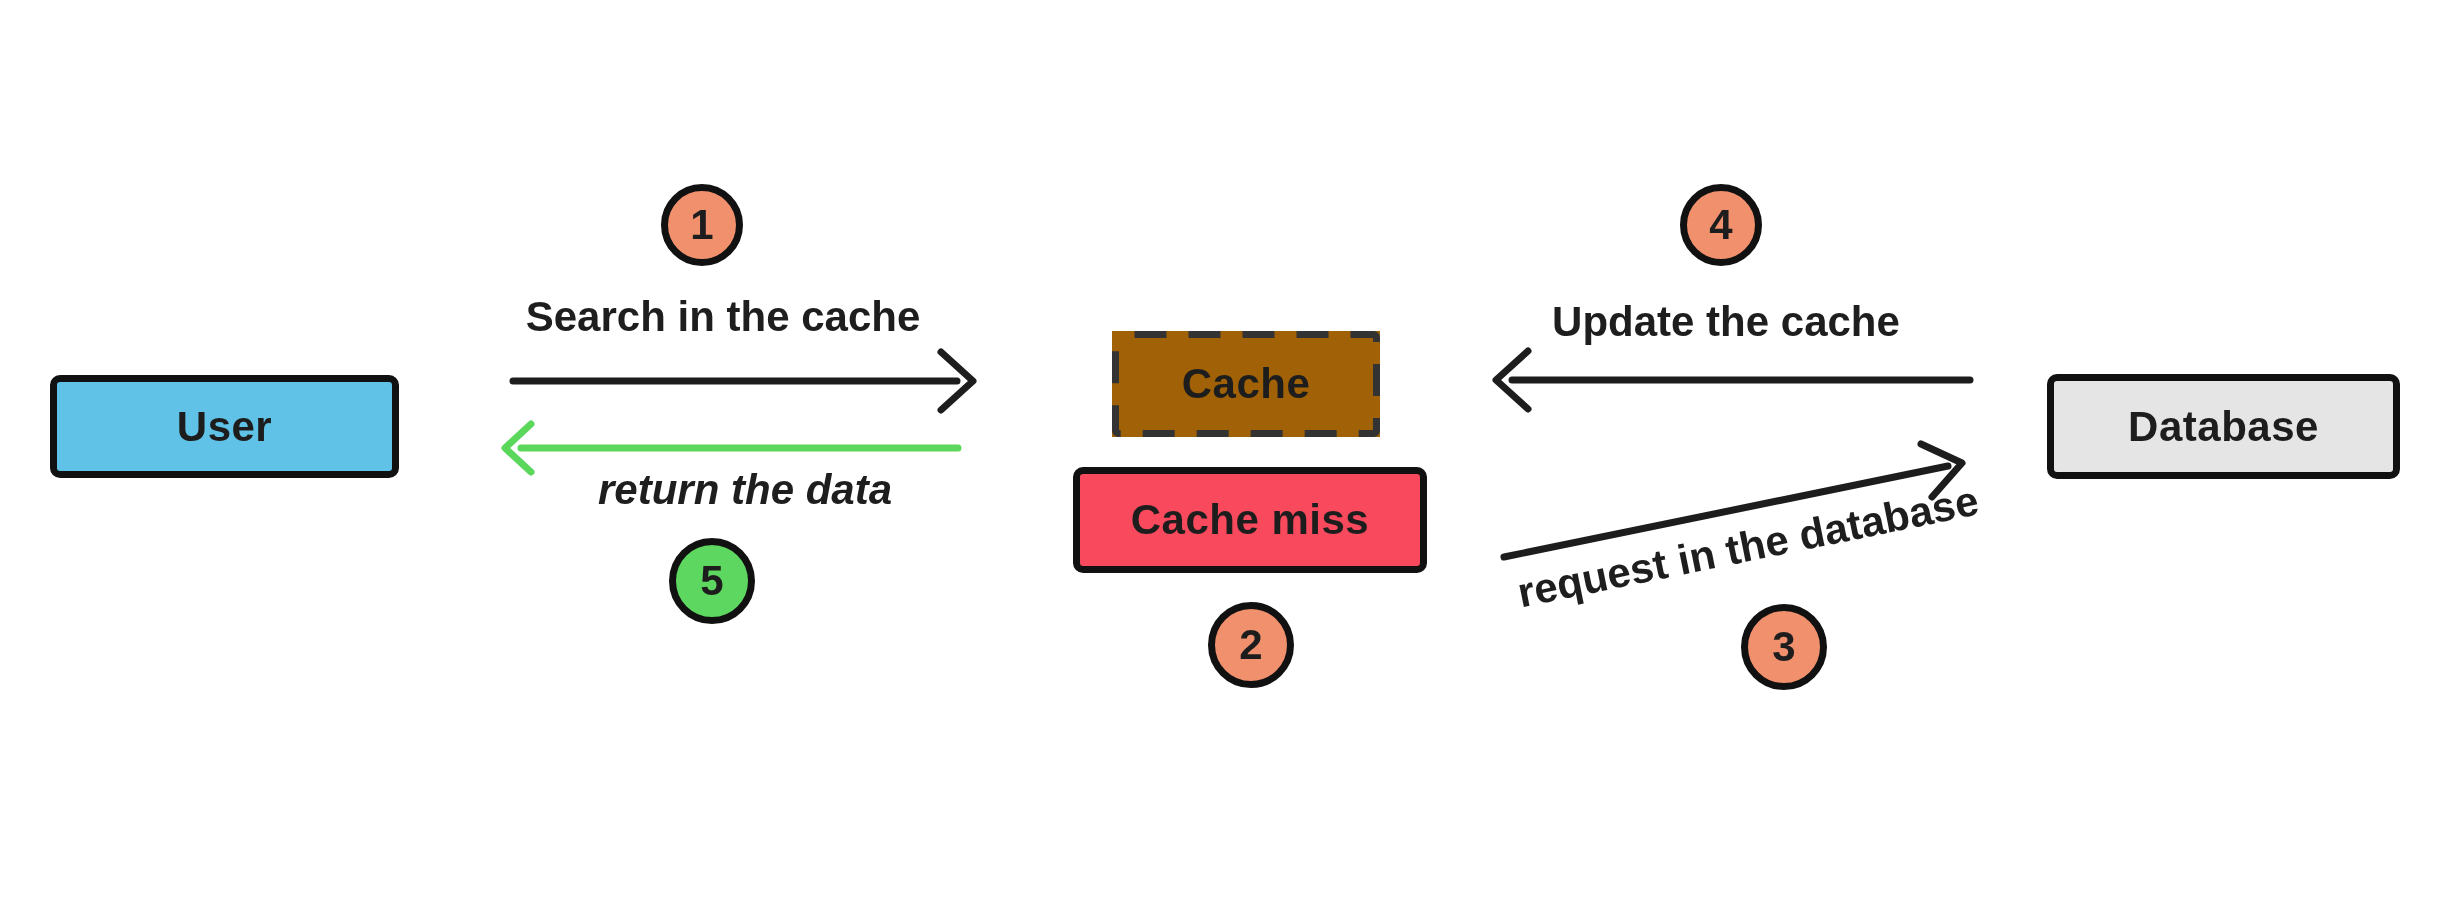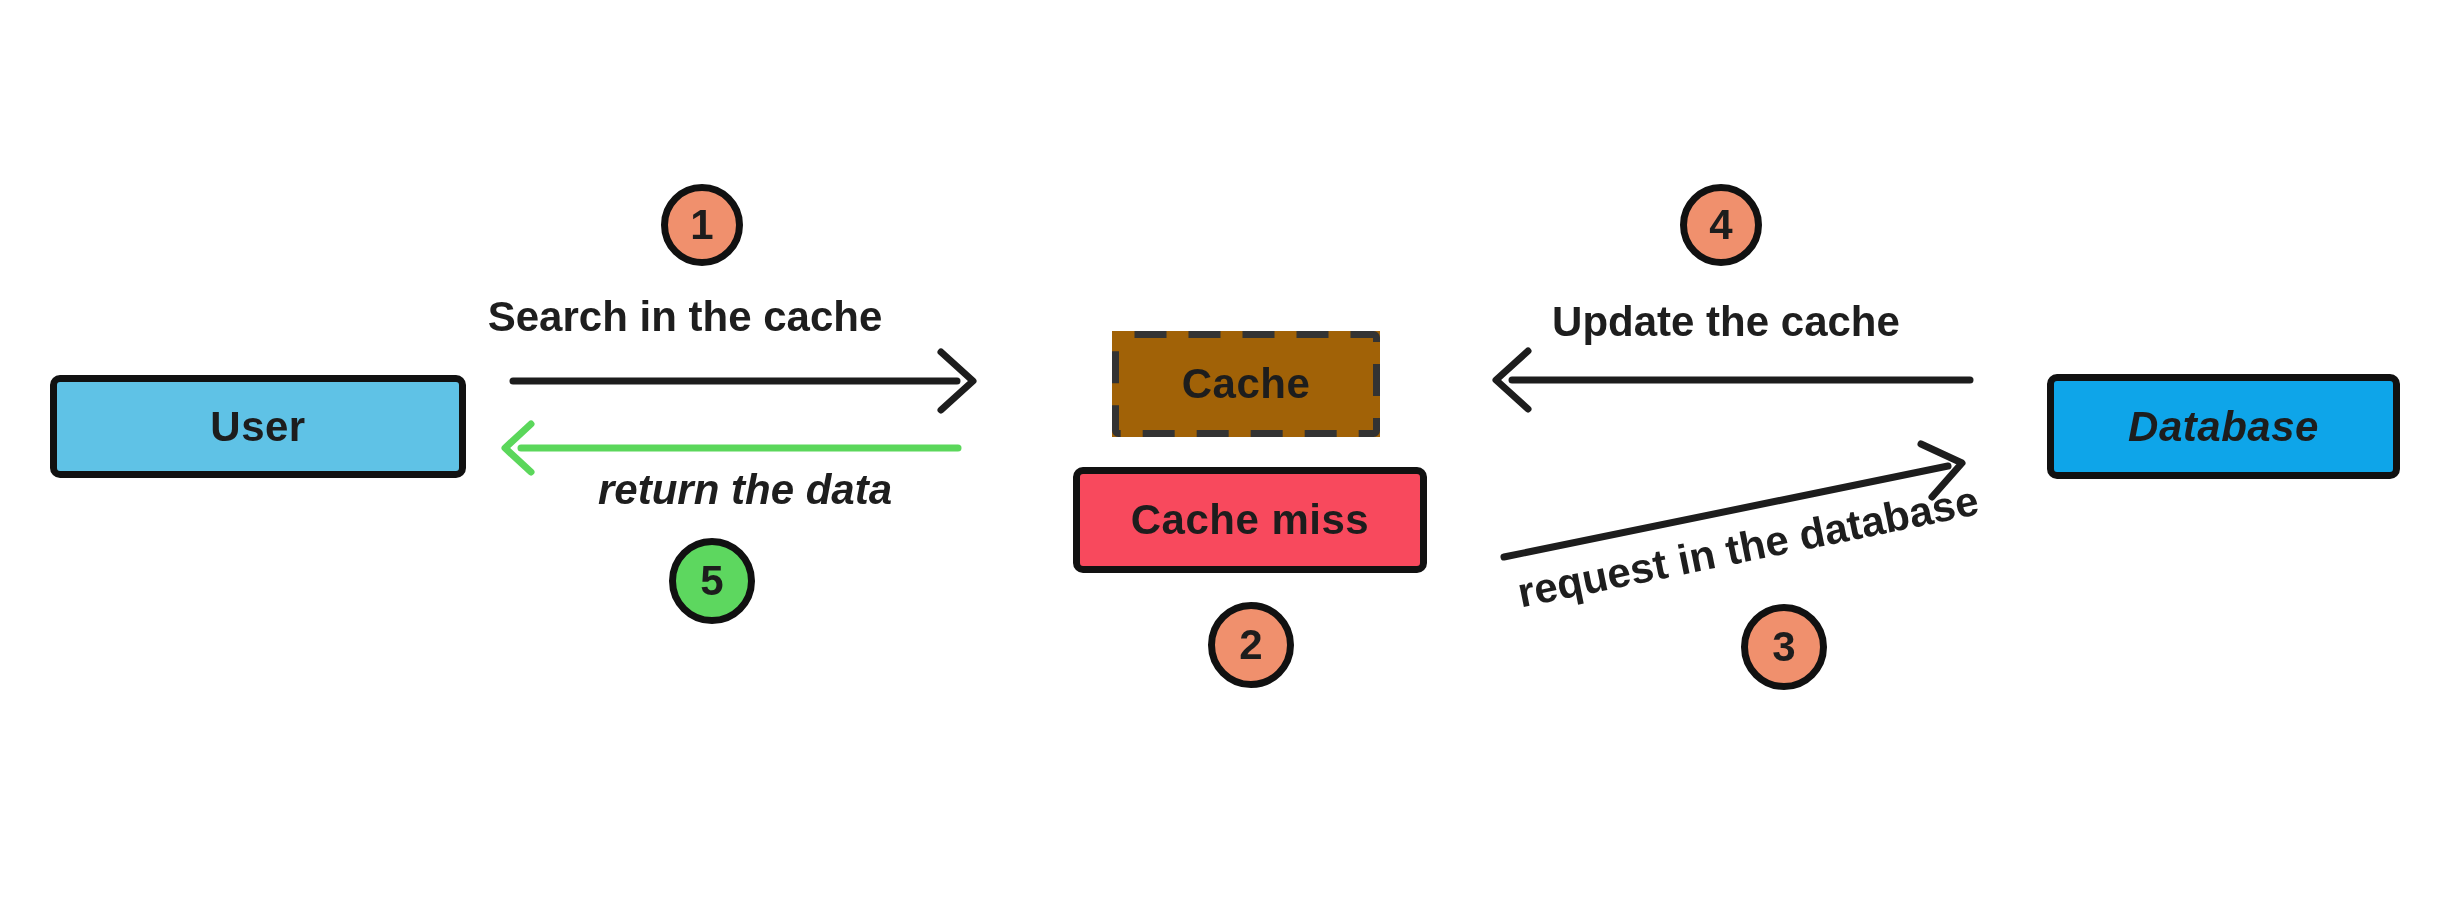--- a/index.html
+++ b/index.html
@@ -33,21 +33,21 @@
     border-radius: 10px;
     box-sizing: border-box;
   }
   .node-label {
     font-size: 42px;
     font-weight: 700;
     color: #1d1d1d;
     letter-spacing: 0.5px;
     white-space: nowrap;
   }
-  .node-user     { left: 50px;   top: 375px; width: 416px; height: 103px; }
+  .node-user     { left: 50px;   top: 375px; width: 349px; height: 103px; }
   .node-cache    { left: 1112px; top: 331px; width: 268px; height: 106px; border: none; border-radius: 0; background: #ffffff; }
   .node-cache-miss { left: 1073px; top: 467px; width: 354px; height: 106px; }
   .node-database { left: 2047px; top: 374px; width: 353px; height: 105px; }
 
   .badge {
     position: absolute;
     display: flex;
     align-items: center;
     justify-content: center;
     border: 7px solid #111111;
@@ -66,21 +66,21 @@
   .badge-3 { left: 1741px; top: 604px; width: 86px; height: 86px; }
 
   .edge-label {
     position: absolute;
     transform: translate(-50%, -50%);
     font-size: 42px;
     font-weight: 600;
     color: #1e1e1e;
     white-space: nowrap;
   }
-  .edge-label-search  { left: 685px;  top: 317px; }
+  .edge-label-search  { left: 723px;  top: 317px; }
   .edge-label-update  { left: 1726px; top: 322px; text-align: right; }
   .edge-label-return  { left: 745px;  top: 490px; font-style: italic; }
   .edge-label-request {
     left: 1748px;
     top: 547px;
     transform: translate(-50%, -50%) rotate(-11.5deg);
   }
 
   svg line, svg polyline, svg rect { fill: none; }
 </style>
@@ -94,21 +94,21 @@
   </div>
 
   <div class="node node-cache" style="background-color: #a16207;">
     <span class="node-label">Cache</span>
   </div>
 
   <div class="node node-cache-miss" style="background-color: rgb(248, 73, 93); justify-content: center;">
     <span class="node-label">Cache miss</span>
   </div>
 
-  <div class="node node-database" style="background-color: #0ea5e9; font-style: italic;">
+  <div class="node node-database" style="background-color: #e5e5e5;">
     <span class="node-label">Database</span>
   </div>
 
   <div class="badge badge-1" style="background-color: rgb(240, 144, 109);">
     <span class="badge-number">1</span>
   </div>
   <div class="badge badge-2" style="background-color: rgb(240, 144, 109);">
     <span class="badge-number">2</span>
   </div>
   <div class="badge badge-3" style="background-color: rgb(240, 144, 109);">

